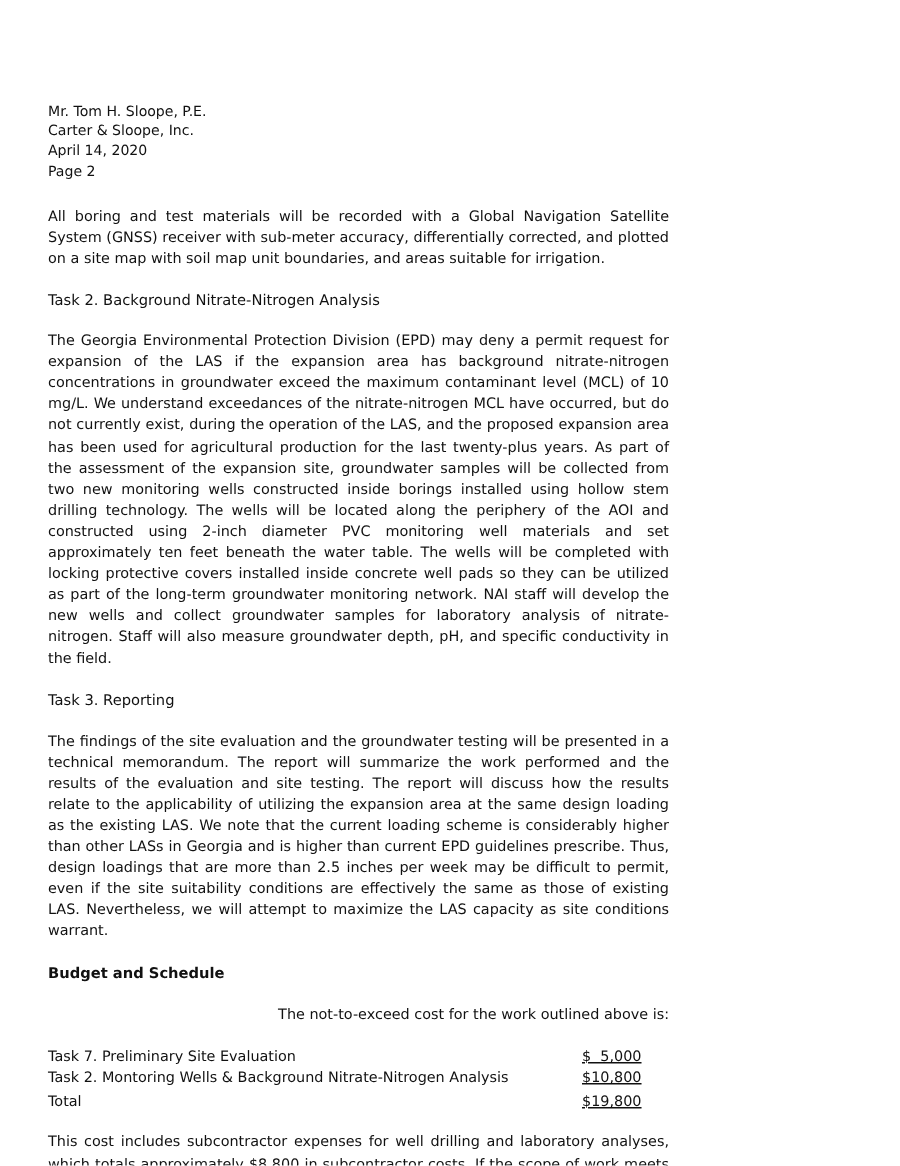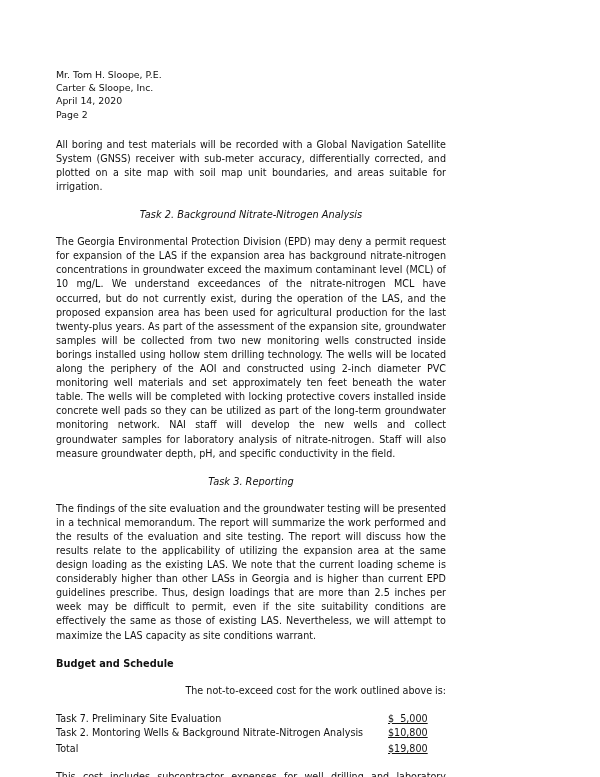--- a/index.html
+++ b/index.html
@@ -12,21 +12,21 @@
     width: 600px;
     height: 777px;
     overflow: hidden;
   }
   .page {
     position: relative;
     width: 504px;
     height: 777px;
     background: #ffffff;
     box-sizing: border-box;
-    padding: 68px 58px 20px 56px;
+    padding: 68px 58px 20px 32px;
   }
   .letterhead {
     font-size: 9.4px;
     line-height: 13.2px;
     color: #111111;
     margin-bottom: 17px;
   }
   .letterhead div {
     white-space: pre;
   }
@@ -36,26 +36,24 @@
     color: #111111;
     margin: 0 0 14px 0;
     text-align: justify;
     text-justify: inter-word;
   }
   p.body.nojust {
     text-align: right;
   }
   h2.task {
     font-size: 9.8px;
-    font-style: italic;
     font-weight: normal;
     color: #111111;
     margin: 0 0 13px 0;
     line-height: 14px;
-    text-align: center;
   }
   h2.section {
     font-size: 9.8px;
     font-weight: bold;
     color: #111111;
     margin: 0 0 13px 0;
     line-height: 14px;
   }
   .cost-table {
     width: 100%;

